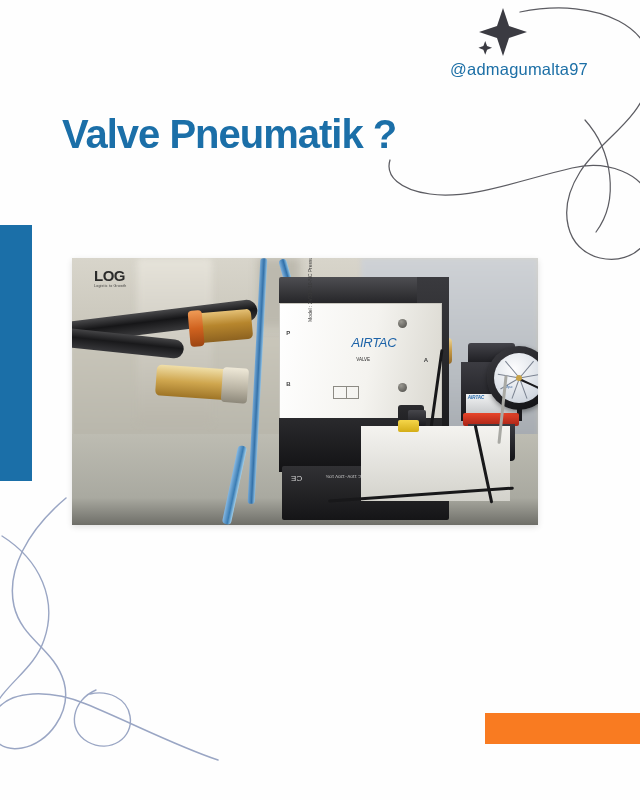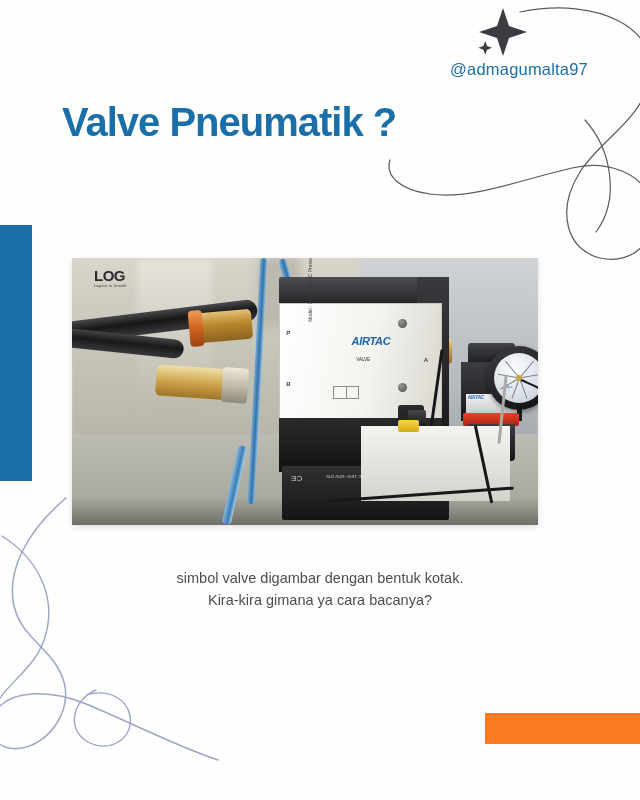--- a/index.html
+++ b/index.html
@@ -32,21 +32,21 @@
   }
 
   
   .title-block { position:absolute; left:62px; top:96px; }
   .title-line1 {
     font-size:44px; font-weight:700; color:#454545;
     letter-spacing:-1.1px; line-height:1.06;
   }
   .title-line2 {
     font-size:40px; font-weight:700; color:#1b6fa8;
-    letter-spacing:-1.0px; line-height:1.12; margin-top:4px;
+    letter-spacing:-1.0px; line-height:1.12; margin-top:16px;
     white-space:nowrap;
   }
 
   
   .photo-wrap {
     position:absolute; left:72px; top:258px; width:466px; height:267px;
     overflow:hidden; background:#cfcec6;
     box-shadow:0 2px 6px rgba(0,0,0,.12);
   }
   .photo { position:absolute; inset:0; }
@@ -139,21 +139,21 @@
   .valve-dark-right {
     position:absolute; left:74%; top:7%; width:7%; height:70%;
     background:linear-gradient(180deg,#3a3a3e,#141416);
   }
   .valve-lower {
     position:absolute; left:44.5%; top:60%; width:35%; height:20%;
     background:linear-gradient(180deg,#2a2a2d,#121214);
   }
   .airtac-logo {
     position:absolute; left:60%; top:29%;
-    font-size:11px; font-weight:700; font-style:italic;
+    font-size:13px; font-weight:400; font-style:italic;
     color:#1d63a8; letter-spacing:-.3px;
   }
   .airtac-sub {
     position:absolute; left:61%; top:37%; font-size:4.5px; color:#2a2a2a;
   }
   .valve-label {
     position:absolute; left:50.5%; top:24%;
     font-size:5px; color:#3a3a3a; line-height:1.5;
     transform:rotate(-90deg); transform-origin:left top;
     white-space:nowrap;
@@ -410,18 +410,14 @@
       <div class="cable-c"></div>
 
       <div class="watermark">
         <div class="wm-main">LOG</div>
         <div class="wm-sub">Logistic to Growth</div>
       </div>
 
     </div>
   </div>
 
-  <div class="caption">
-    <div>simbol valve digambar dengan bentuk kotak.</div>
-    <div>Kira-kira gimana ya cara bacanya?</div>
-  </div>
 
 </div>
 
 </body></html>

